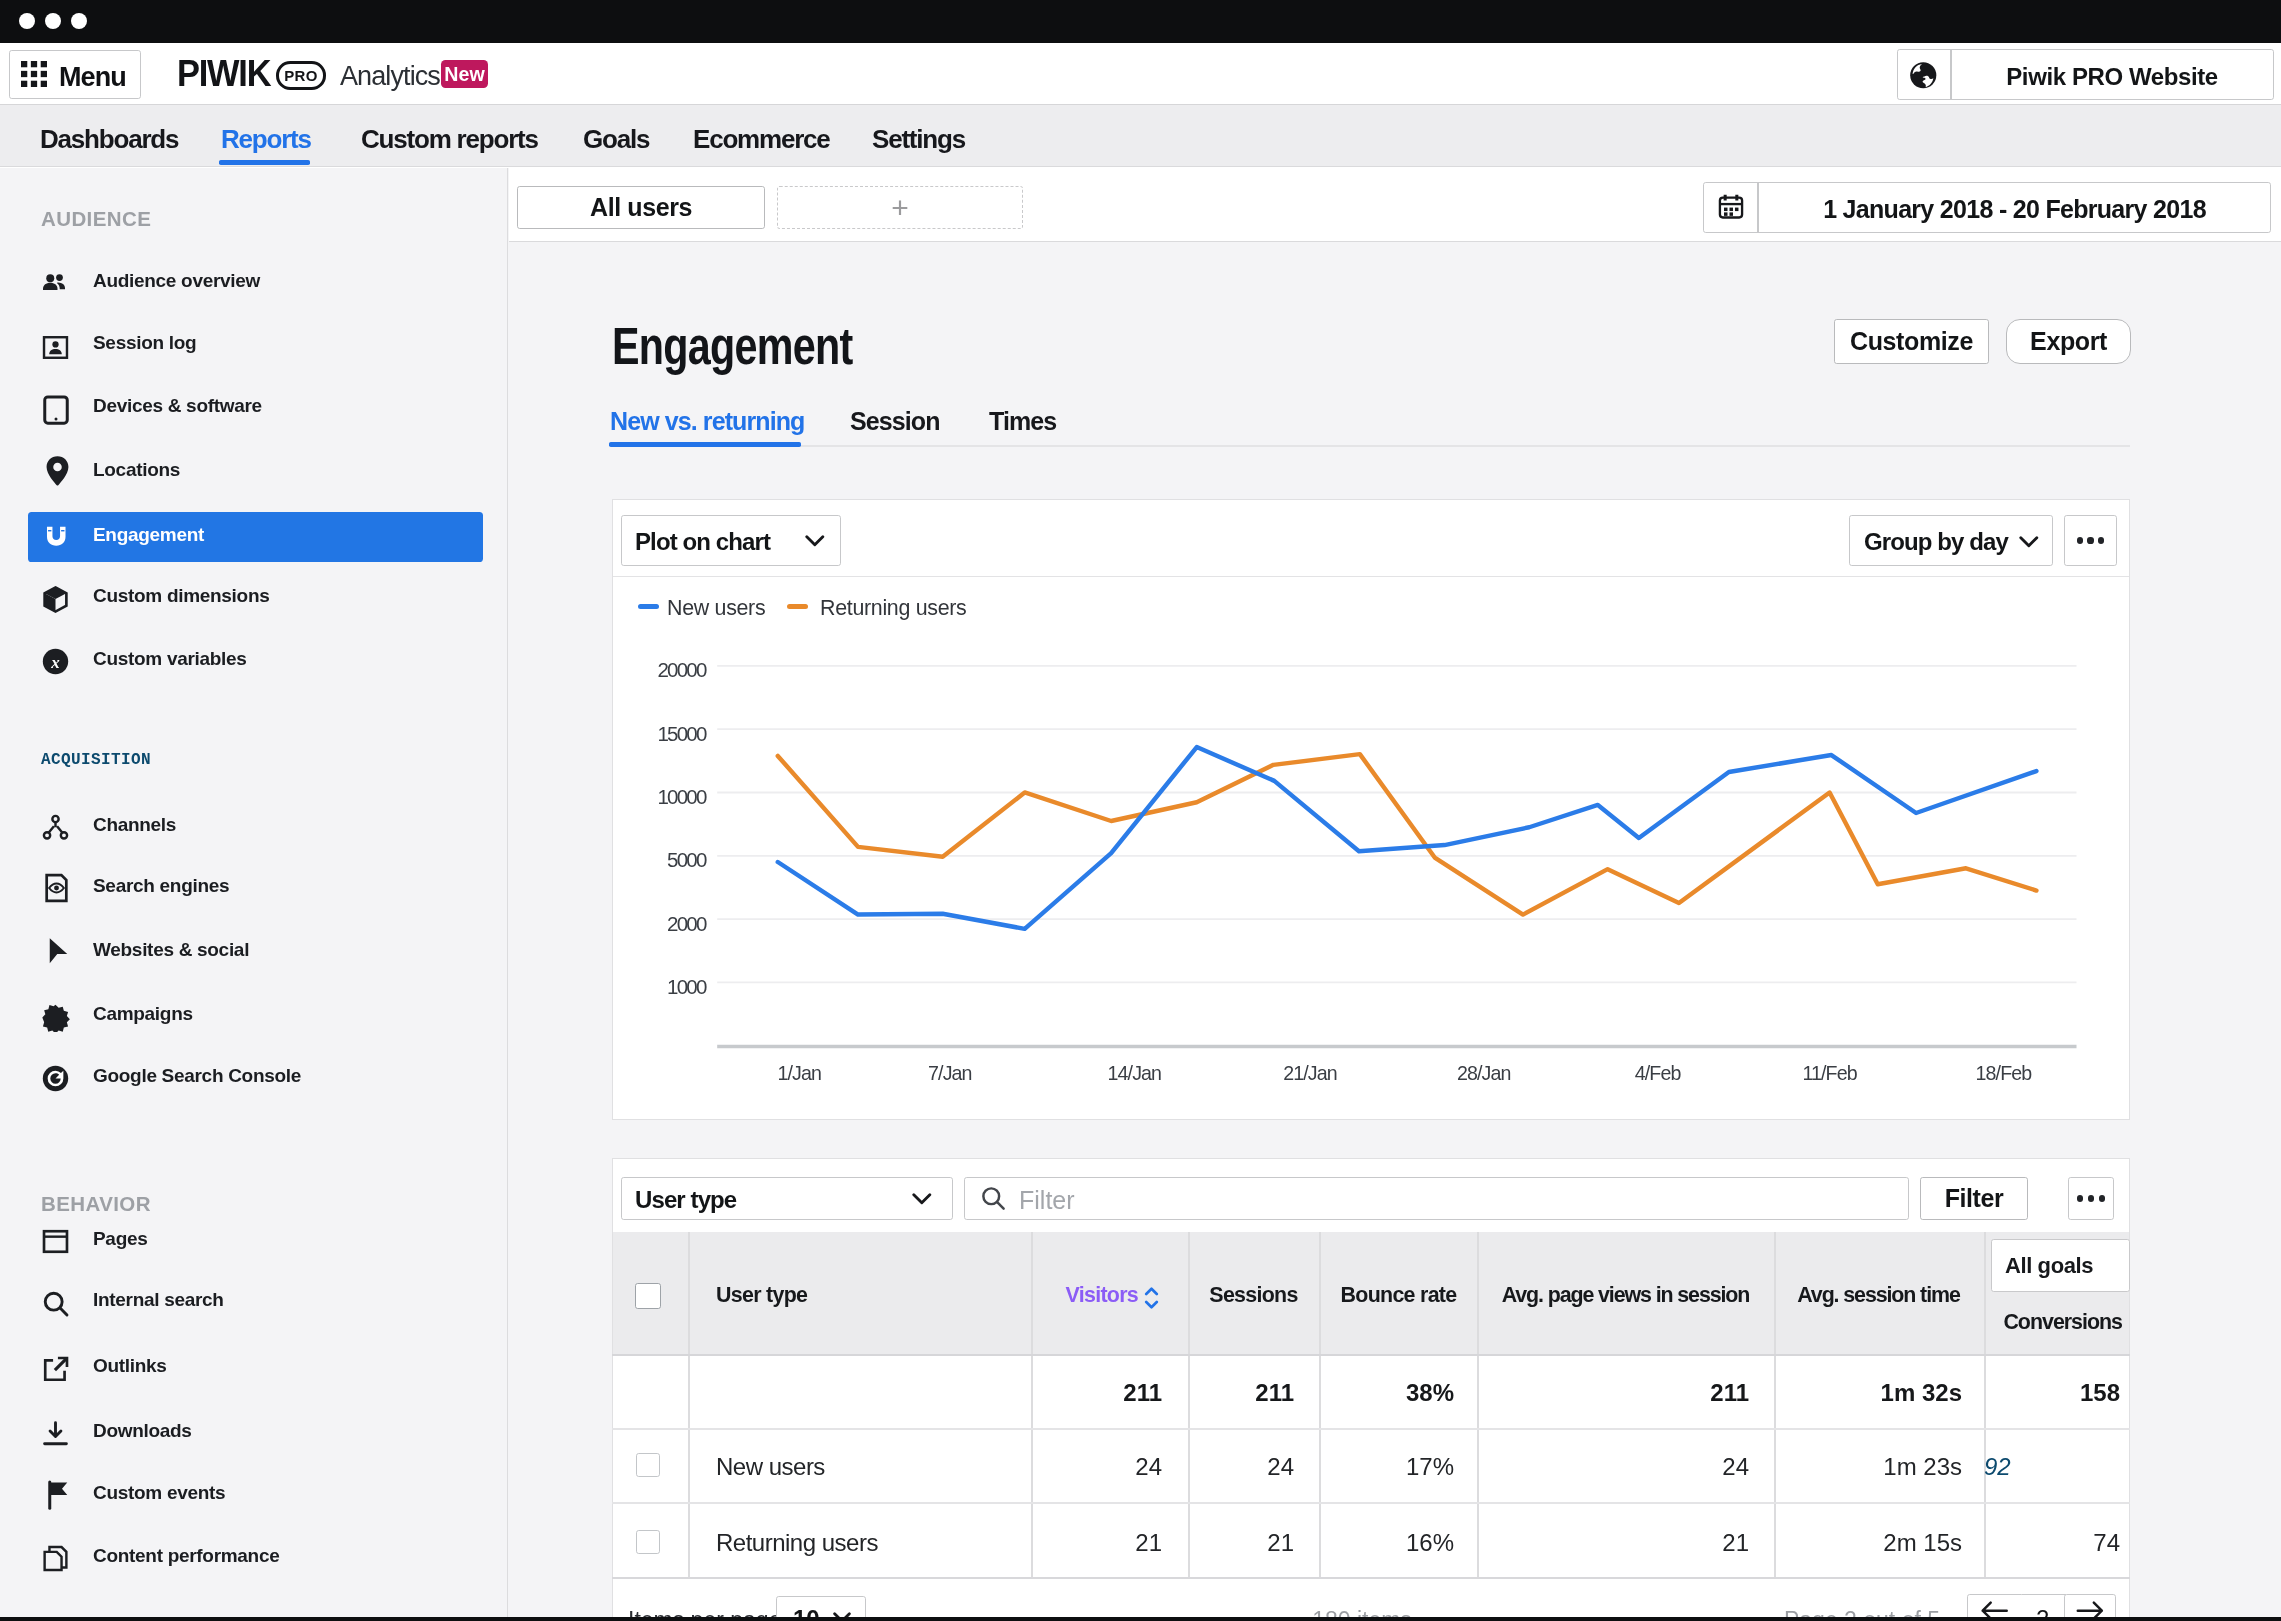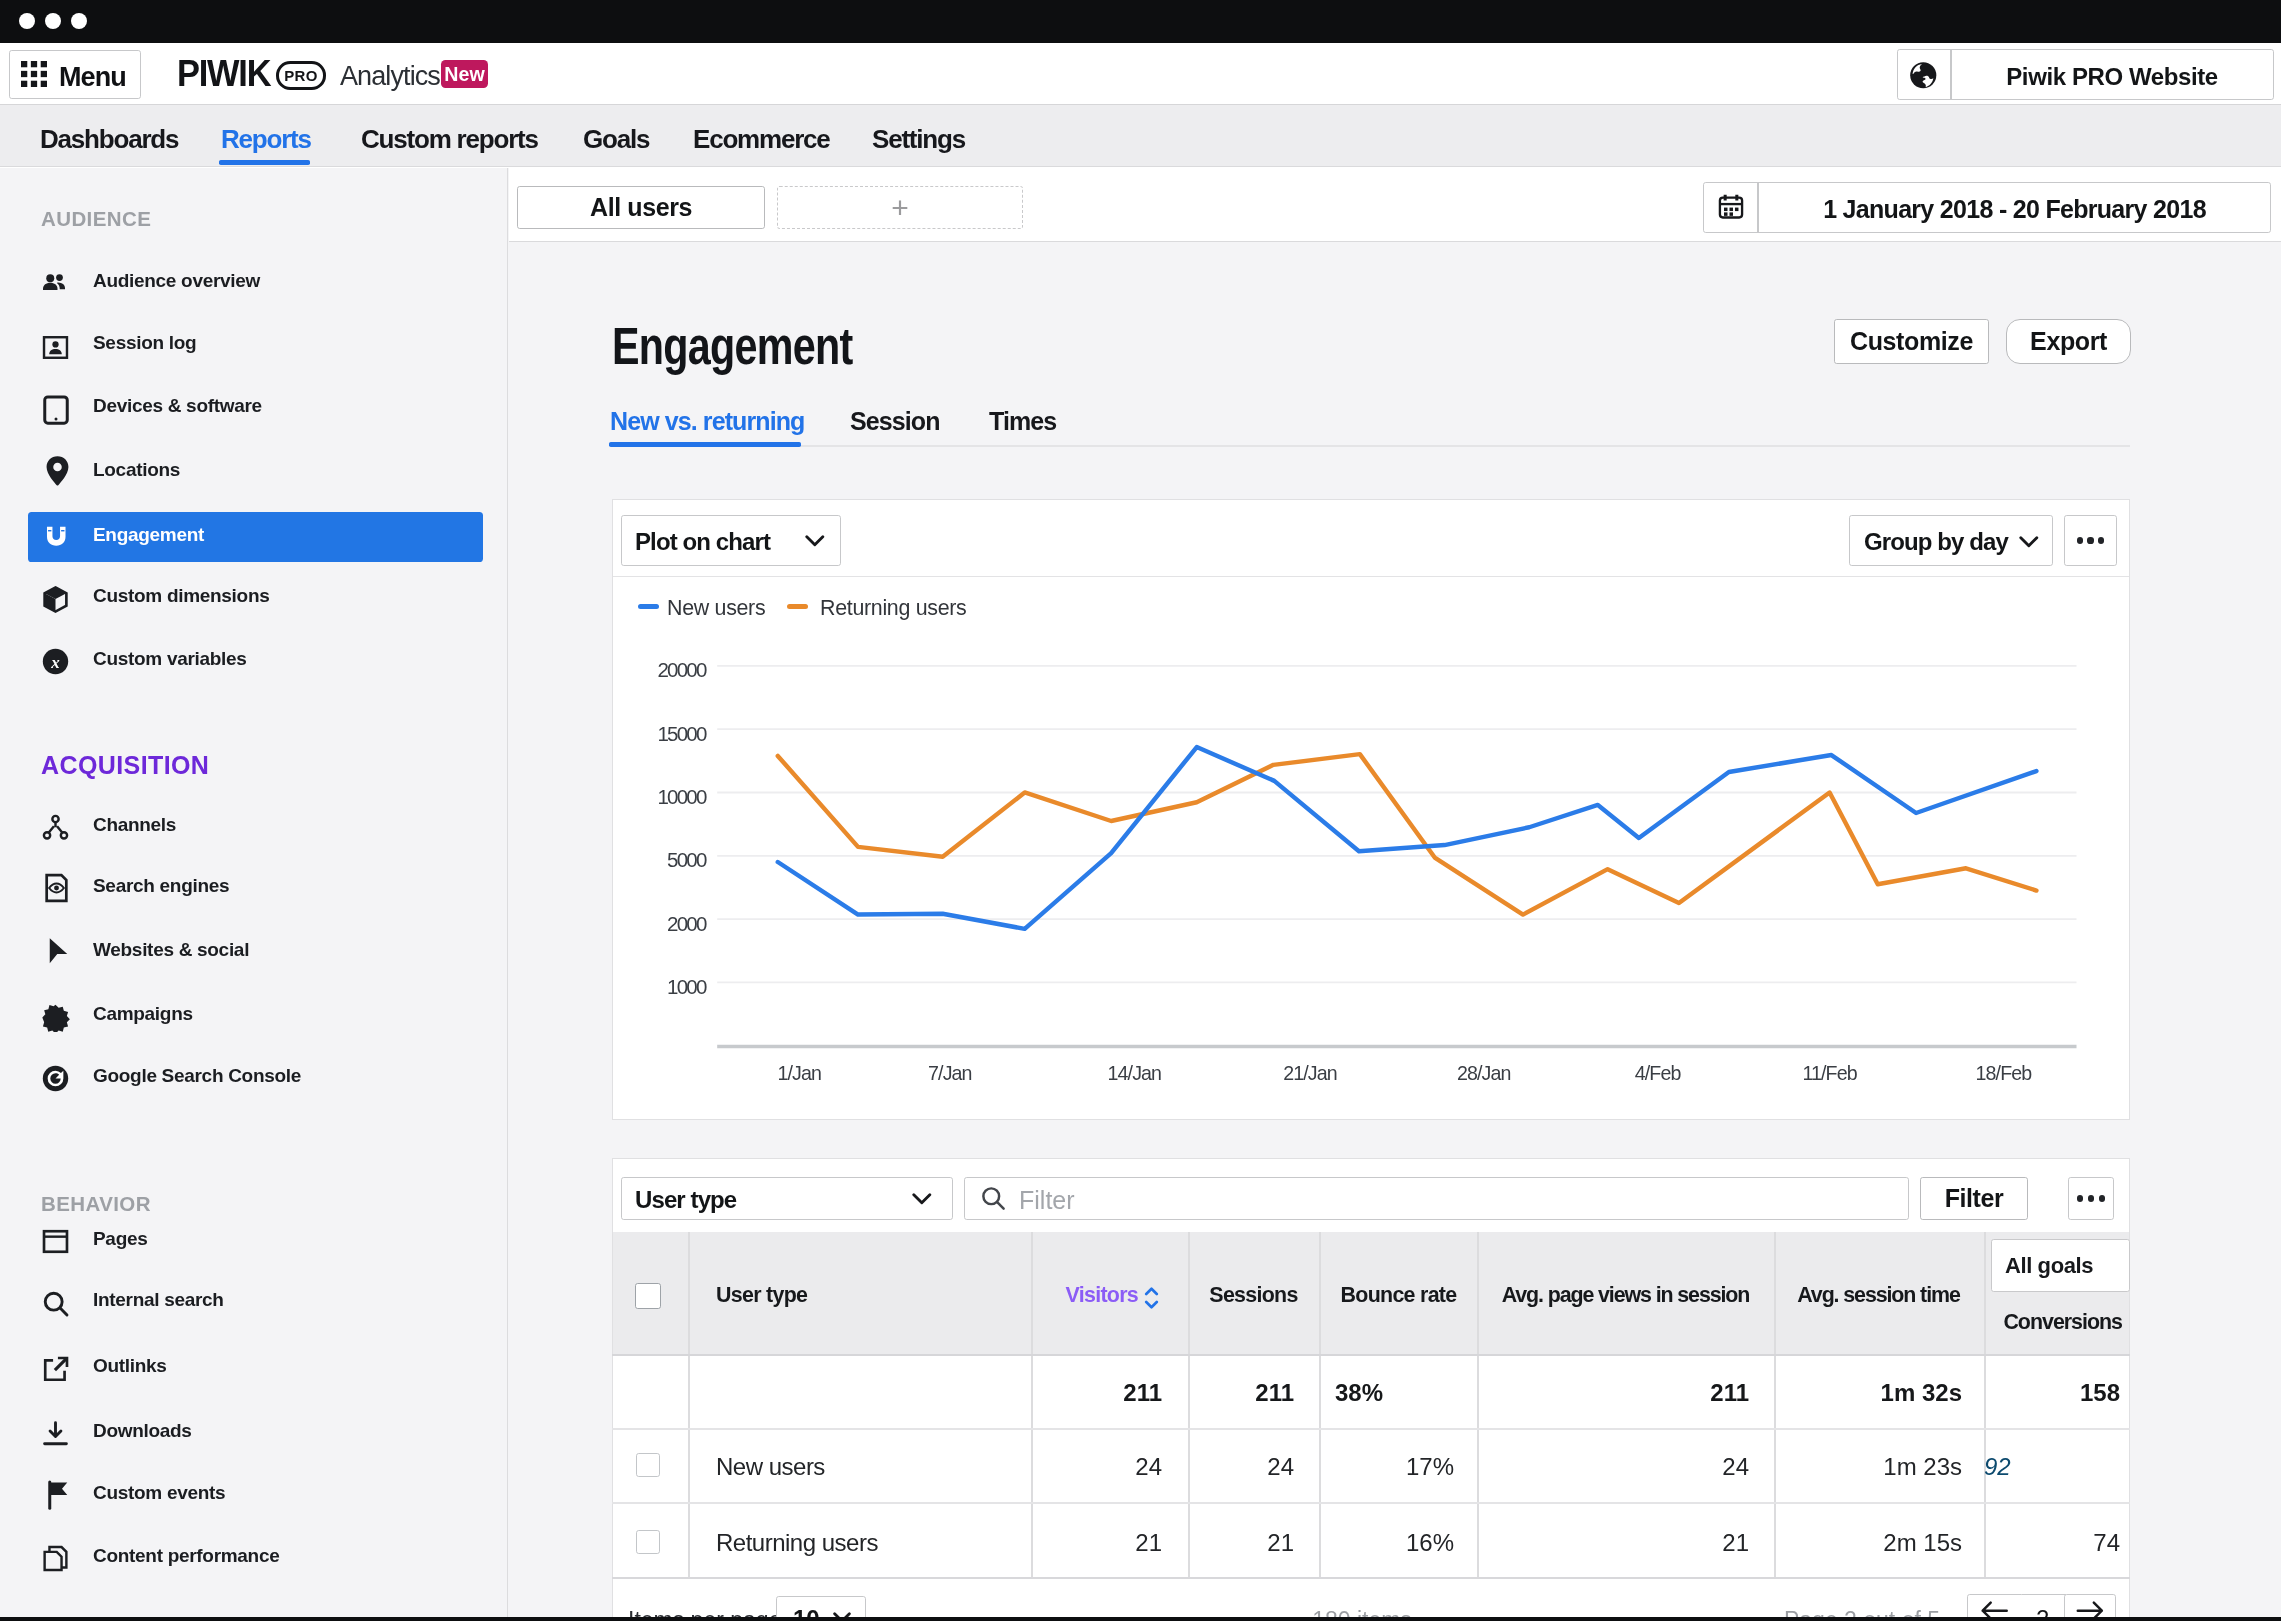--- a/index.html
+++ b/index.html
@@ -65,21 +65,21 @@
 <div class="abs" style="left:508px;top:168px;width:1773px;height:1454px;background:#f4f4f6;"></div>
 <div class="abs b" style="left:41px;top:207px;font-size:20.5px;letter-spacing:0.4px;color:#9da0a5;">AUDIENCE</div>
 <div class="abs" style="left:28px;top:512px;width:455px;height:50px;background:#2276e4;border-radius:3.6px;"></div>
 <div class="abs b sbt" style="left:93px;top:270px;">Audience overview</div>
 <div class="abs b sbt" style="left:93px;top:332px;">Session log</div>
 <div class="abs b sbt" style="left:93px;top:395px;">Devices &amp; software</div>
 <div class="abs b sbt" style="left:93px;top:459px;">Locations</div>
 <div class="abs b sbt" style="left:93px;top:524px;color:#fff;">Engagement</div>
 <div class="abs b sbt" style="left:93px;top:585px;">Custom dimensions</div>
 <div class="abs b sbt" style="left:93px;top:648px;">Custom variables</div>
-<div class="abs b" style="left:41px;top:751px;font-size:25px;letter-spacing:0.4px;color:#6d28d9;">ACQUISITION</div>
+<div class="abs b" style="left:41px;top:751px;font-size:16px;letter-spacing:0.4px;color:#0c4a6e;font-family:Liberation Mono, monospace;">ACQUISITION</div>
 <div class="abs b sbt" style="left:93px;top:814px;">Channels</div>
 <div class="abs b sbt" style="left:93px;top:875px;">Search engines</div>
 <div class="abs b sbt" style="left:93px;top:939px;">Websites &amp; social</div>
 <div class="abs b sbt" style="left:93px;top:1003px;">Campaigns</div>
 <div class="abs b sbt" style="left:93px;top:1065px;">Google Search Console</div>
 <div class="abs b" style="left:41px;top:1192px;font-size:20.5px;letter-spacing:0.4px;color:#9da0a5;">BEHAVIOR</div>
 <div class="abs b sbt" style="left:93px;top:1228px;">Pages</div>
 <div class="abs b sbt" style="left:93px;top:1289px;">Internal search</div>
 <div class="abs b sbt" style="left:93px;top:1355px;">Outlinks</div>
 <div class="abs b sbt" style="left:93px;top:1420px;">Downloads</div>
@@ -329,21 +329,21 @@
 <div class="abs b" style="left:1188px;top:1283px;width:131px;text-align:center;font-size:21.4px;letter-spacing:-0.7px;color:#17191c;">Sessions</div>
 <div class="abs b" style="left:1319px;top:1283px;width:159px;text-align:center;font-size:21.4px;letter-spacing:-0.7px;color:#17191c;">Bounce rate</div>
 <div class="abs b" style="left:1477px;top:1283px;width:297px;text-align:center;font-size:21.4px;letter-spacing:-1.1px;color:#17191c;">Avg. page views in session</div>
 <div class="abs b" style="left:1774px;top:1283px;width:209px;text-align:center;font-size:21.4px;letter-spacing:-1.1px;color:#17191c;">Avg. session time</div>
 <div class="abs" style="left:1991px;top:1239px;width:139px;height:53px;background:#fff;border:1.8px solid #c9c9cb;border-radius:2.7px;"></div>
 <div class="abs b" style="left:2005px;top:1253px;font-size:22px;letter-spacing:-0.4px;color:#17191c;">All goals</div>
 <div class="abs b" style="left:1984px;top:1310px;width:138px;text-align:right;font-size:21.4px;letter-spacing:-1px;color:#17191c;">Conversions</div>
 
 <div class="abs b" style="left:1031px;top:1379px;width:131px;text-align:right;font-size:24px;color:#16181a;">211</div>
 <div class="abs b" style="left:1188px;top:1379px;width:106px;text-align:right;font-size:24px;color:#16181a;">211</div>
-<div class="abs b" style="left:1319px;top:1379px;width:135px;text-align:left;font-size:24px;color:#16181a;margin-left:16px;">38%</div>
+<div class="abs b" style="left:1319px;top:1379px;width:135px;text-align:right;font-size:24px;color:#16181a;">38%</div>
 <div class="abs b" style="left:1477px;top:1379px;width:272px;text-align:right;font-size:24px;color:#16181a;">211</div>
 <div class="abs b" style="left:1774px;top:1379px;width:188px;text-align:right;font-size:24px;color:#16181a;">1m 32s</div>
 <div class="abs b" style="left:1984px;top:1379px;width:136px;text-align:right;font-size:24px;color:#16181a;">158</div>
 
 <div class="abs" style="left:636px;top:1453px;width:24px;height:24px;background:#fff;border:1.8px solid #c3c6c9;border-radius:2.7px;"></div>
 <div class="abs" style="left:716px;top:1453px;font-size:24px;letter-spacing:-0.5px;color:#232528;">New users</div>
 <div class="abs" style="left:1031px;top:1453px;width:131px;text-align:right;font-size:24px;color:#232528;">24</div>
 <div class="abs" style="left:1188px;top:1453px;width:106px;text-align:right;font-size:24px;color:#232528;">24</div>
 <div class="abs" style="left:1319px;top:1453px;width:135px;text-align:right;font-size:24px;color:#232528;">17%</div>
 <div class="abs" style="left:1477px;top:1453px;width:272px;text-align:right;font-size:24px;color:#232528;">24</div>

